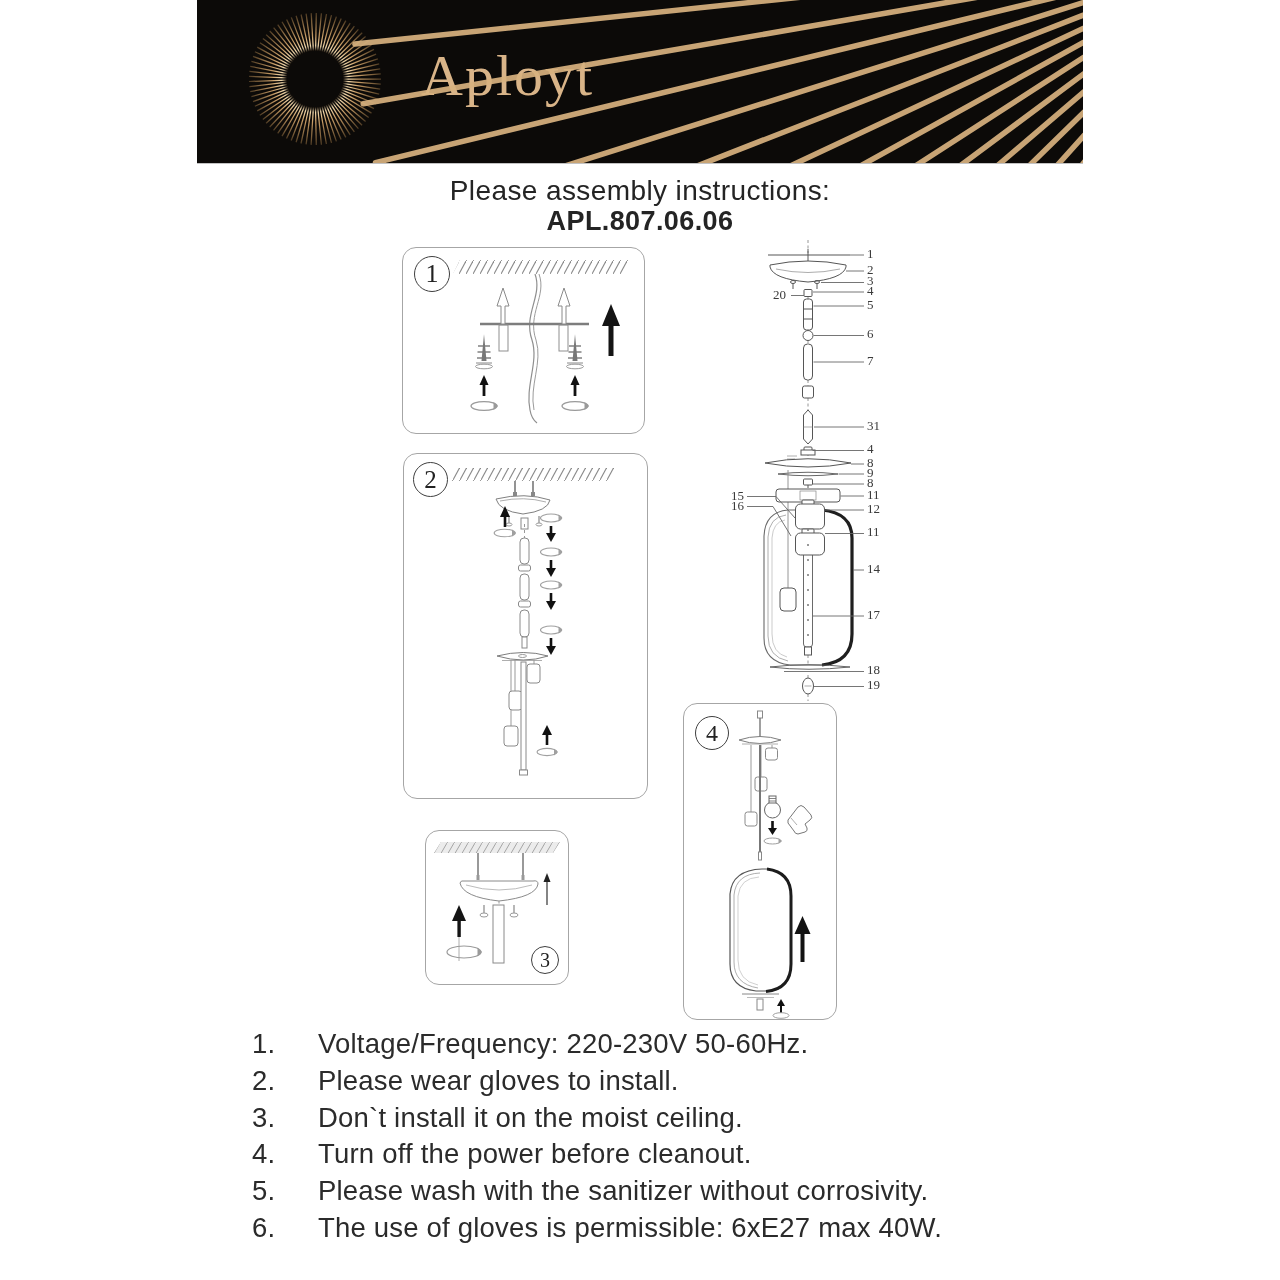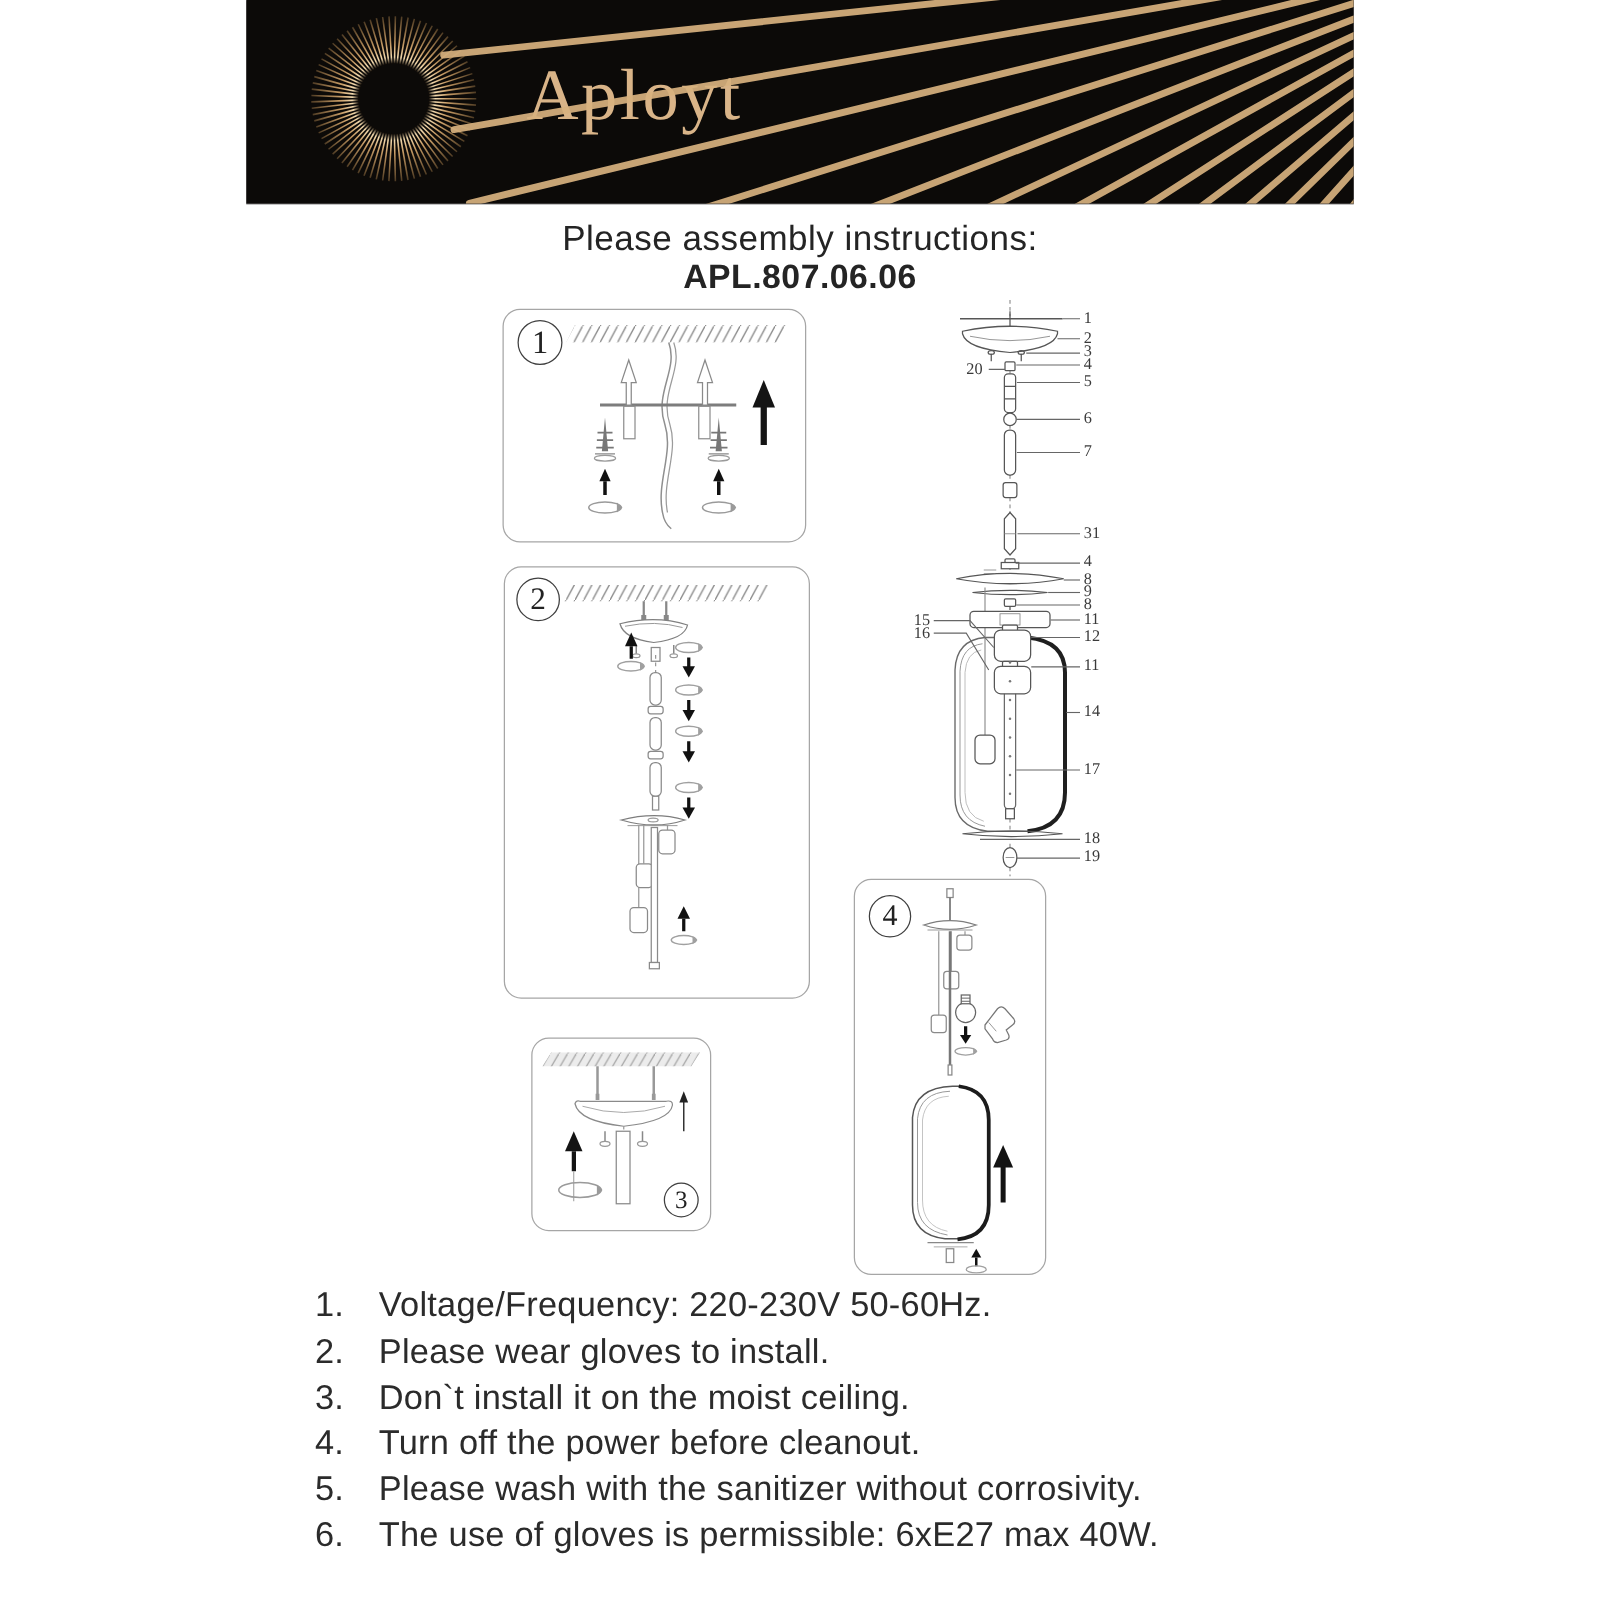--- a/index.html
+++ b/index.html
@@ -41,21 +41,21 @@
   .exploded > svg{position:absolute;left:0;top:0;}
   .plbl{position:absolute;font-family:"Liberation Serif",serif;font-size:13px;
         line-height:11px;color:#3a3a3a;}
 
   
   .instructions{position:absolute;left:252px;top:1026px;width:830px;
                 margin:0;padding:0;list-style:none;}
   .instructions li{display:flex;line-height:36.8px;font-size:27.5px;
                    color:#2b2b2b;letter-spacing:.2px;}
   .instructions .no{width:51px;flex:none;}
-  .instructions .txt{flex:1;}
+  .instructions .txt{flex:1;margin-left:15px;}
 </style>
 </head>
 <body>
 
 <div class="page">
 
   <header class="banner">
     <svg id="sunburst-svg" class="sunburst" viewBox="0 0 148 148">
       <defs>
         <radialGradient id="sbg" gradientUnits="userSpaceOnUse" cx="74" cy="74" r="74">

